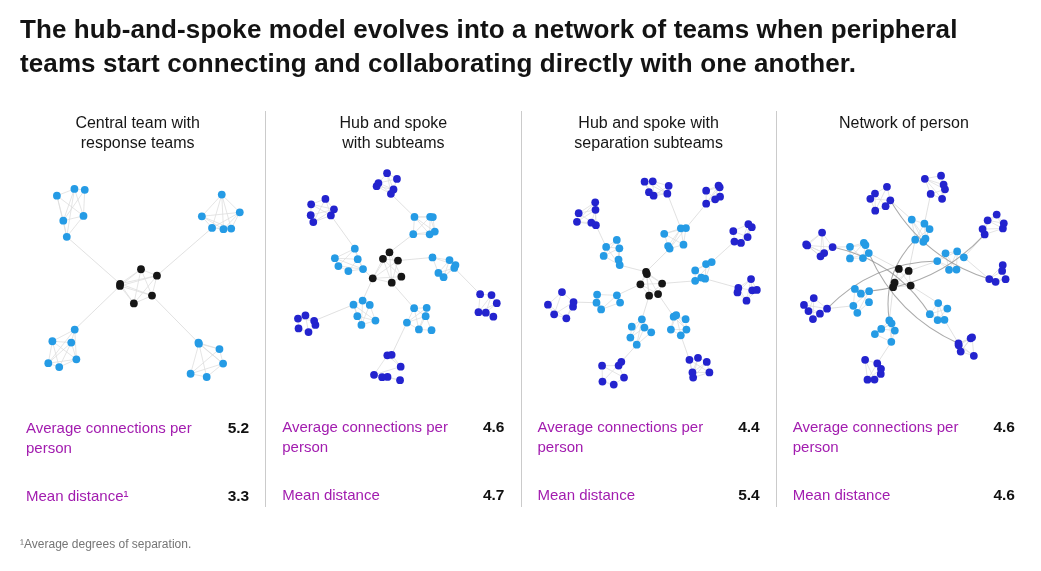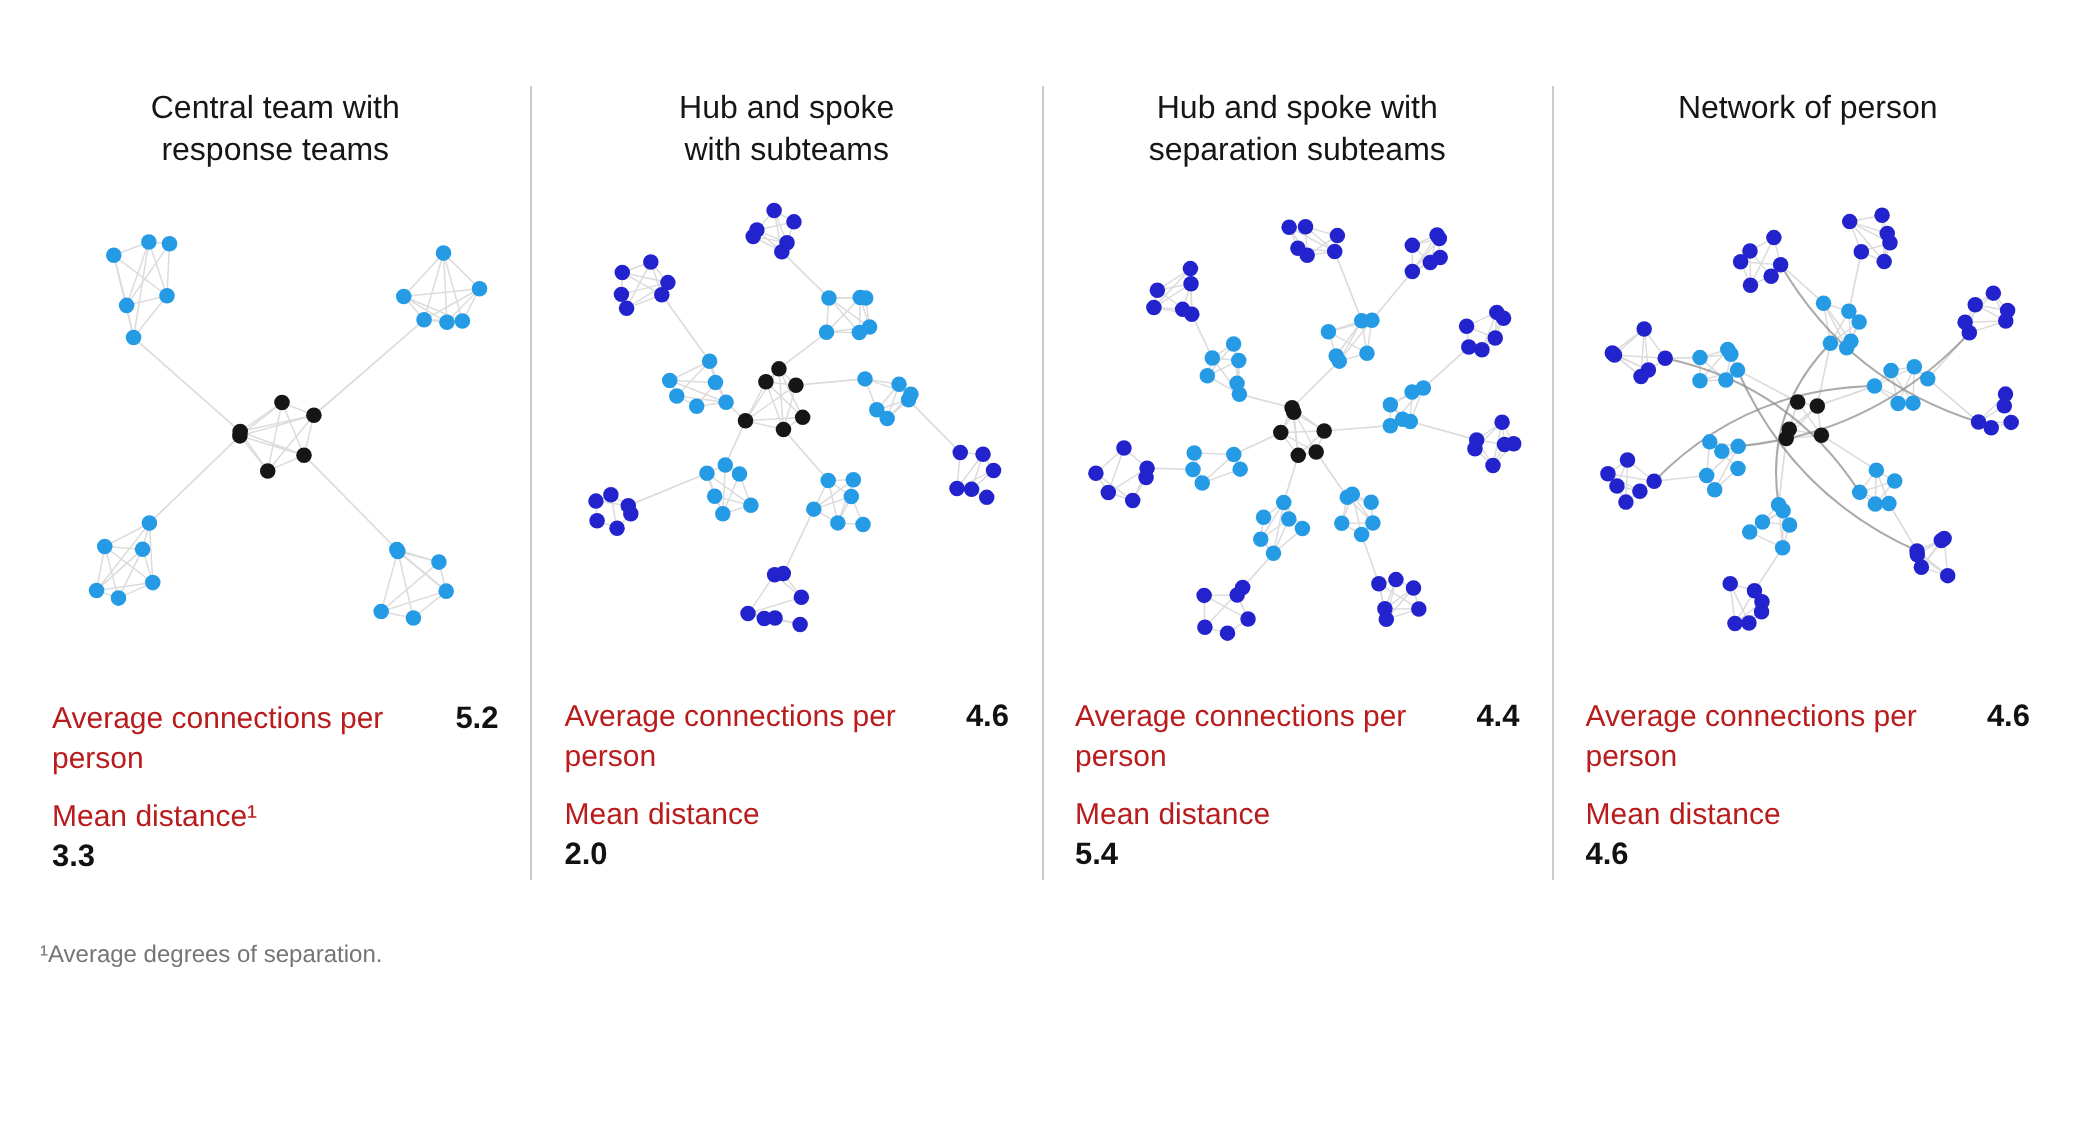--- a/index.html
+++ b/index.html
@@ -23,29 +23,30 @@
   .panel-title {
     font-size: 16px; font-weight: 400; text-align: center;
     line-height: 1.3; white-space: pre-line; min-height: 46px; color: #161616;
   }
   svg.net { display: block; width: 100%; height: auto; margin-top: 5px; }
   .stats { margin-top: 15px; padding: 0 7px; }
   .stat-row {
     display: flex; align-items: flex-start;
     font-size: 15px; line-height: 1.35;
   }
-  .stat-row + .stat-row { margin-top: 8px; flex-direction: column; }
-  .stat-label { flex: 1; color: #b91c1c; padding-right: 8px; }
+  .stat-row + .stat-row { margin-top: 28px; }
+  .stat-label { flex: 1; color: #a21caf; padding-right: 8px; }
   .stat-value { font-weight: 700; font-size: 15.5px; color: #111111; text-align: center; }
   .footnote { margin: 30px 0 0; font-size: 12px; color: #757575; }
 </style>
 </head>
 <body>
 
 <div class="page">
+  <h1 class="title">The hub-and-spoke model evolves into a network of teams when peripheral teams start connecting and collaborating directly with one another.</h1>
 
   <div class="panels">
 
     <section class="panel">
       <h2 class="panel-title">Central team with
 response teams</h2>
       <svg class="net" viewBox="0 0 250 252">
           <g>
             <line x1="140.1520435699314" y1="138.67835017082297" x2="121.03626594152702" y2="146.95466062720809" stroke="#DCDCDC" stroke-width="0.8"></line>
             <line x1="140.1520435699314" y1="138.67835017082297" x2="106.35862299161904" y2="128.4896466472655" stroke="#DCDCDC" stroke-width="0.8"></line>
@@ -377,21 +378,21 @@
             <circle cx="133.00574875811643" cy="214.43658195056355" r="4.1" fill="#2323CE"></circle>
           </g>
         </svg>
       <div class="stats">
         <div class="stat-row">
           <span class="stat-label">Average connections per person</span>
           <span class="stat-value">4.6</span>
         </div>
         <div class="stat-row">
           <span class="stat-label">Mean distance</span>
-          <span class="stat-value">2.0</span>
+          <span class="stat-value">4.7</span>
         </div>
       </div>
     </section>
 
     <section class="panel">
       <h2 class="panel-title">Hub and spoke with
 separation subteams</h2>
       <svg class="net" viewBox="0 0 250 252">
           <g>
             <line x1="134.48090763487005" y1="137.5806171901585" x2="125.00720744423546" y2="139.35273277445745" stroke="#DCDCDC" stroke-width="0.8"></line>

